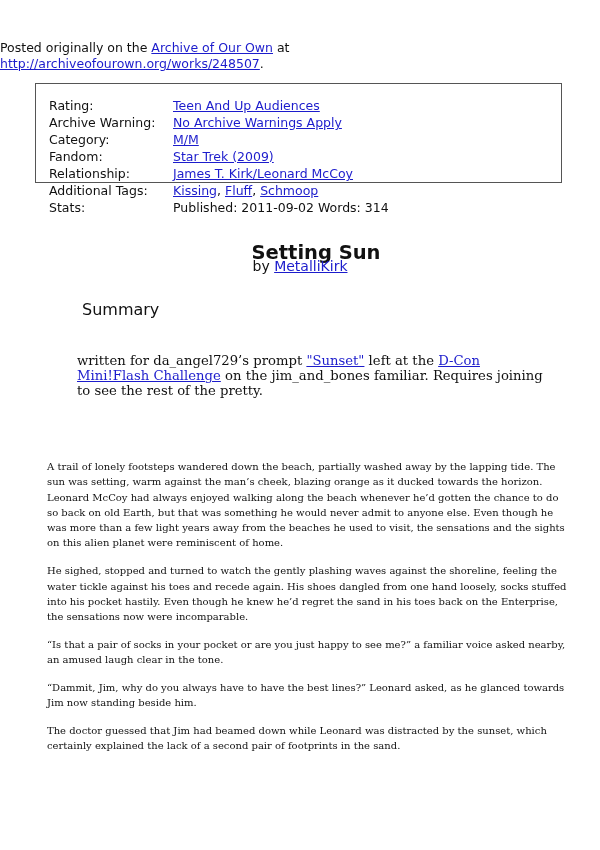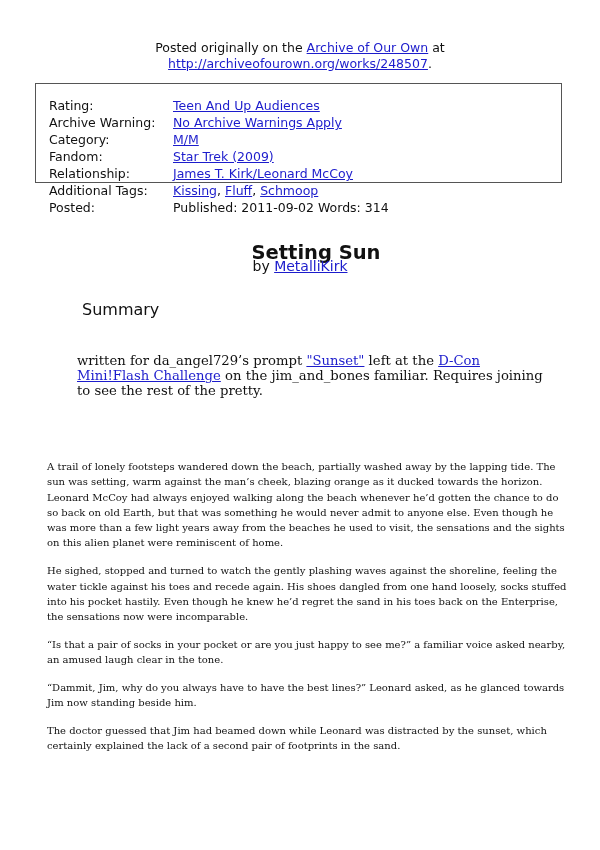--- a/index.html
+++ b/index.html
@@ -19,21 +19,21 @@
       text-decoration: underline;
     }
     .sans { font-family: "DejaVu Sans", sans-serif; }
     .serif { font-family: "DejaVu Serif", serif; }
 
     .posted {
       position: absolute;
       left: 0;
       top: 40px;
       width: 600px;
-      text-align: center;
+      text-align: left;
       font-size: 12.5px;
       line-height: 16px;
     }
     .meta-box {
       position: absolute;
       left: 35px;
       top: 83px;
       width: 527px;
       height: 100px;
       border: 1.5px solid #555555;
@@ -128,21 +128,21 @@
     </div>
     <div class="meta-row">
       <span class="meta-label">Relationship:</span>
       <a href="#">James T. Kirk/Leonard McCoy</a>
     </div>
     <div class="meta-row">
       <span class="meta-label">Additional Tags:</span>
       <span><a href="#">Kissing</a><span>, </span><a href="#">Fluff</a><span>, </span><a href="#">Schmoop</a></span>
     </div>
     <div class="meta-row">
-      <span class="meta-label">Posted:</span>
+      <span class="meta-label">Stats:</span>
       <span>Published: 2011-09-02 Words: 314</span>
     </div>
   </div>
 </div>
 
 <div class="title sans">Setting Sun</div>
 
 <div class="byline sans">
   <span>by </span><a href="#">MetalliKirk</a>
 </div>

